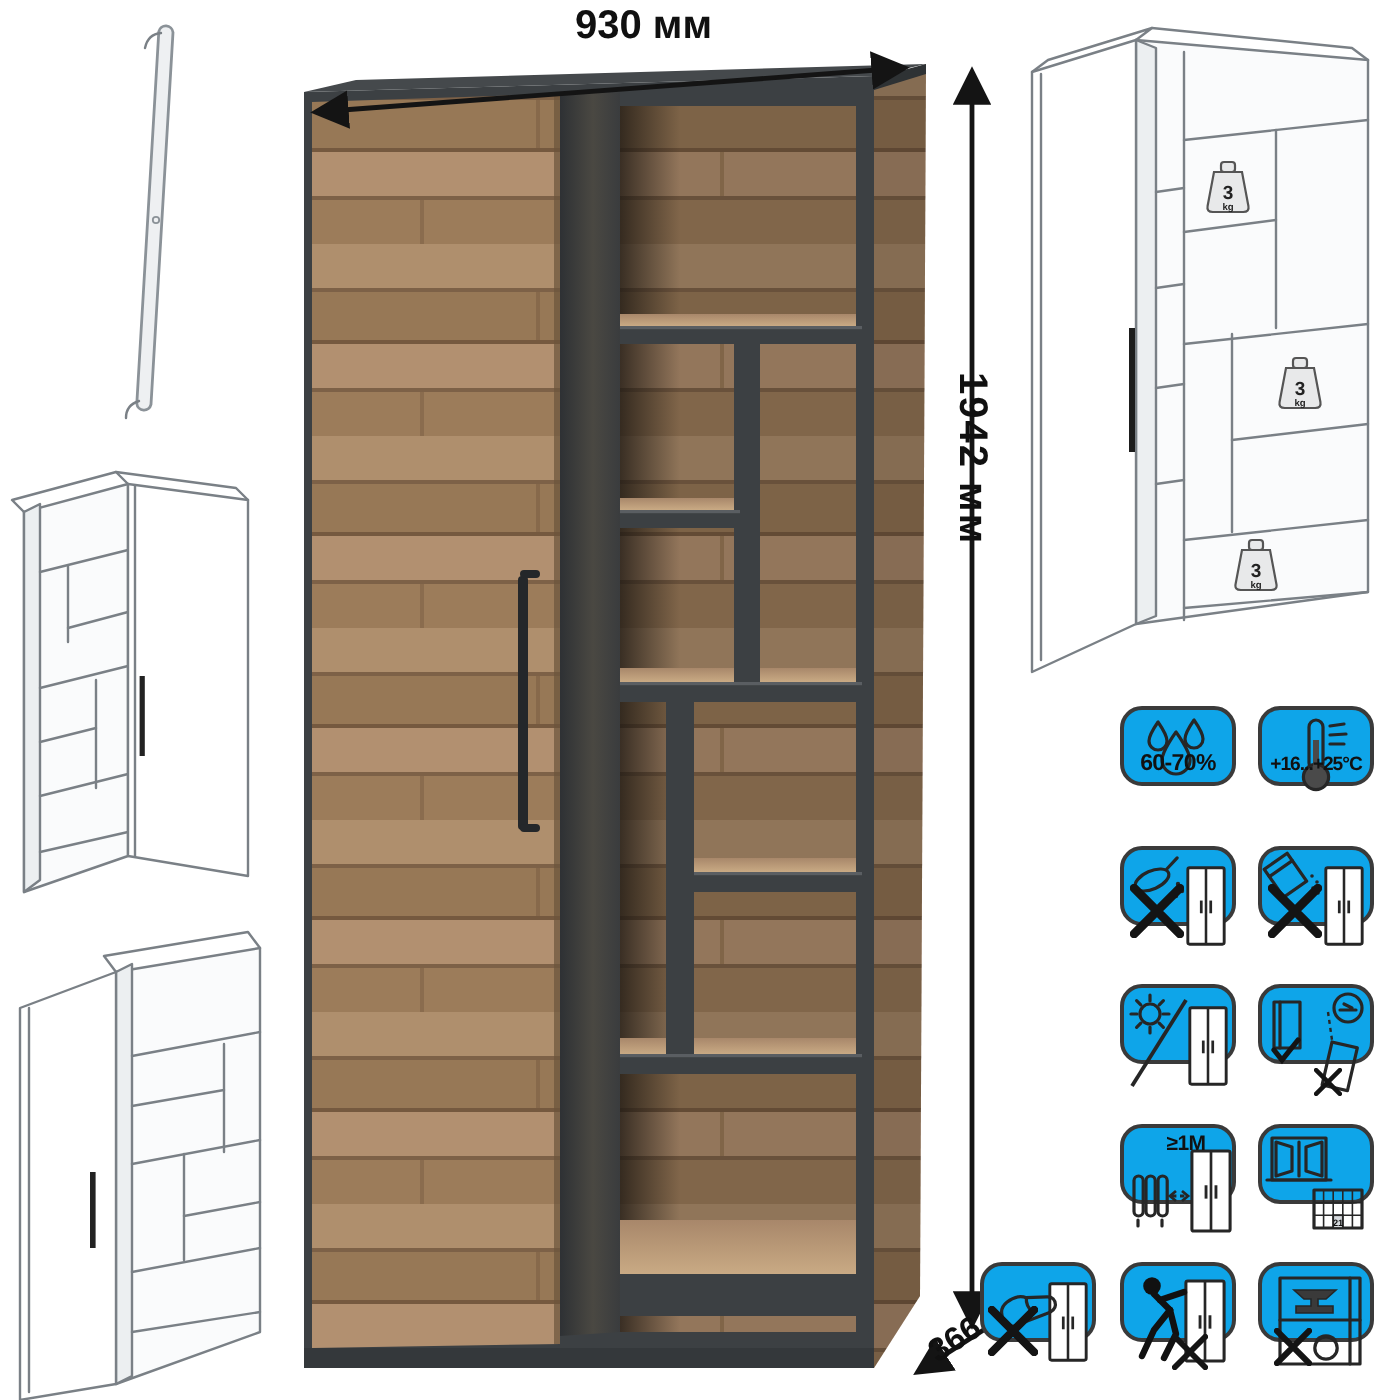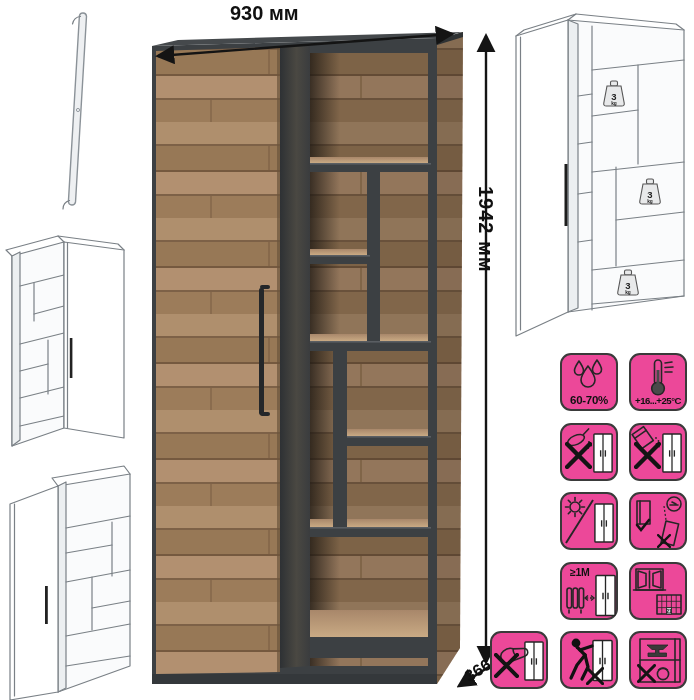--- a/index.html
+++ b/index.html
@@ -2,35 +2,35 @@
 <html><head>
 <meta charset="utf-8">
 <style>
   html,body{margin:0;padding:0;}
   body{
     width:694px;height:700px;position:relative;background:#ffffff;
     font-family:"Liberation Sans", sans-serif;overflow:hidden;
   }
   .abs{position:absolute;}
   .dim-label{font-weight:bold;color:#101010;}
-  #dim-width-label{left:230px;top:2px;width:126px;text-align:left;font-size:20px;}
+  #dim-width-label{left:230px;top:2px;width:126px;text-align:right;font-size:20px;}
   #dim-height-label{left:474px;top:186px;writing-mode:vertical-rl;font-size:20px;letter-spacing:1px;}
   #dim-depth-label{left:447px;top:653px;width:86px;text-align:center;font-size:16.5px;
     transform:rotate(-33deg);transform-origin:center;}
   .care-box{
-    position:absolute;width:58px;height:58px;box-sizing:border-box;
-    border:2.3px solid #3a3a3a;border-radius:11px;background:#ec4899;padding-left:16px;
+    position:absolute;width:58px;height:40px;box-sizing:border-box;
+    border:2.3px solid #3a3a3a;border-radius:11px;background:#0ea5e9;padding-left:16px;
   }
   .care-box svg{position:absolute;left:0;top:0;}
   .care-label{
     position:absolute;left:0;right:0;bottom:3px;text-align:center;
     font-weight:bold;color:#111;font-size:11.5px;letter-spacing:-0.3px;
   }
   .care-label.small{font-size:9.6px;letter-spacing:-0.5px;}
-  .care-label.top{top:2px;bottom:auto;text-align:left;left:8px;font-size:10.5px;}
+  .care-label.top{top:2px;bottom:auto;text-align:center;left:8px;font-size:10.5px;}
   .wf{stroke:#7a8086;stroke-width:1.2;fill:none;stroke-linejoin:round;stroke-linecap:round;}
   .wf-face{fill:#ffffff;}
   .wf-int{fill:#fafbfc;}
   .wf-wall{fill:#eceff1;}
   .icon-stroke{stroke:#262626;stroke-width:1.6;fill:none;stroke-linejoin:round;stroke-linecap:round;}
 </style>
 </head>
 <body>
 
 <svg width="0" height="0" style="position:absolute" aria-hidden="true">

